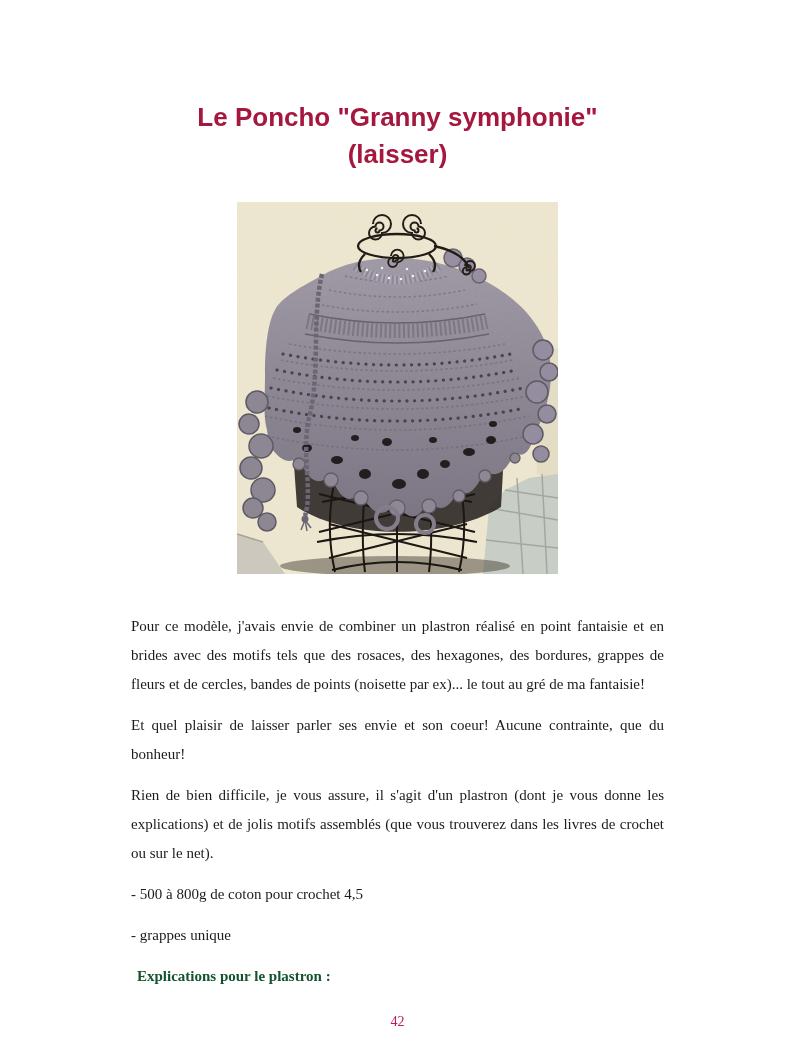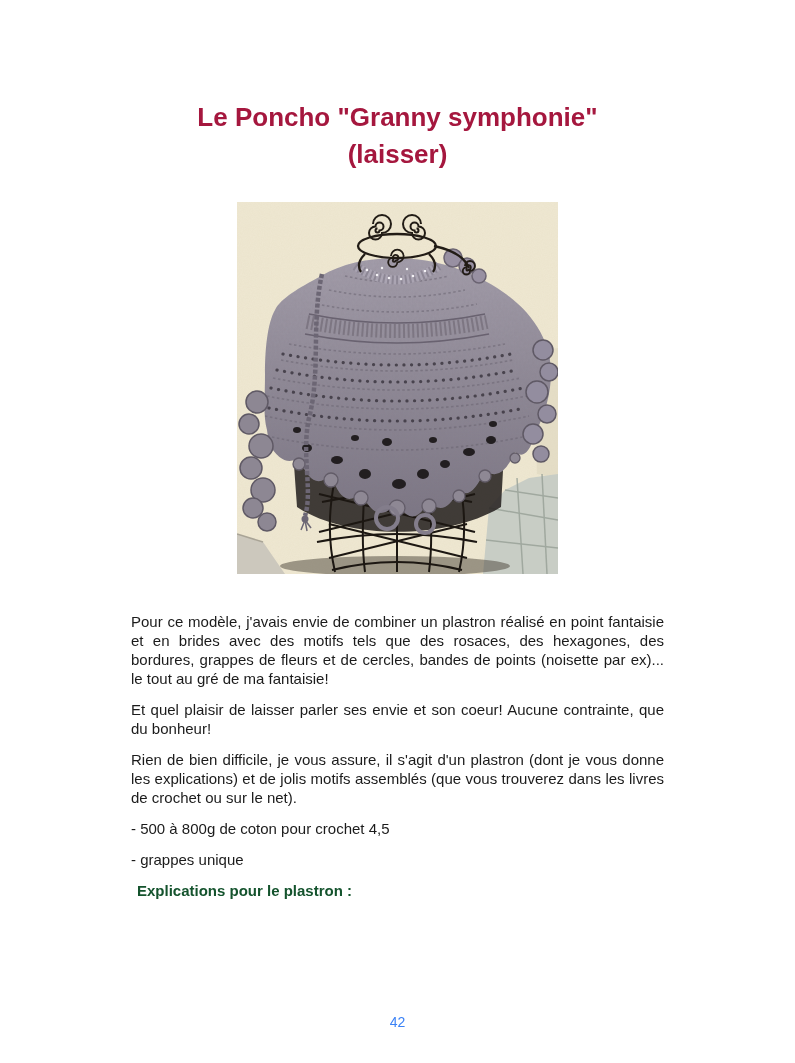--- a/index.html
+++ b/index.html
@@ -31,40 +31,41 @@
     height: 372px;
     margin: 0;
   }
   .photo svg { display: block; width: 321px; height: 372px; }
   .body-text {
     position: absolute;
     left: 131px;
     top: 612px;
     width: 533px;
     font-size: 15px;
-    line-height: 19px;
+    line-height: 29px;
     color: #1b1b1b;
+    font-family: Liberation Serif, serif;
   }
   .body-text p { margin: 0 0 12px 0; }
   .body-text p.j { text-align: justify; }
   .body-text p.heading {
     font-weight: bold;
     color: #14532d;
     padding-left: 6px;
     margin-top: 10px;
   }
   .page-number {
     position: absolute;
     top: 1014px;
     left: 0;
     width: 795px;
     text-align: center;
-    font-family: Liberation Sans, sans-serif;
+    font-family: Liberation Serif, serif;
     font-size: 14px;
-    color: #3b82f6;
+    color: #be185d;
   }
 </style>
 </head>
 <body>
 
 <div class="page">
 
   <h1 class="doc-title"><span>Le Poncho "Granny symphonie"</span><br><span>(laisser)</span></h1>
 
   <figure class="photo" aria-label="Poncho gris au crochet presente sur un buste mannequin en fil de fer devant un mur crepi creme">

